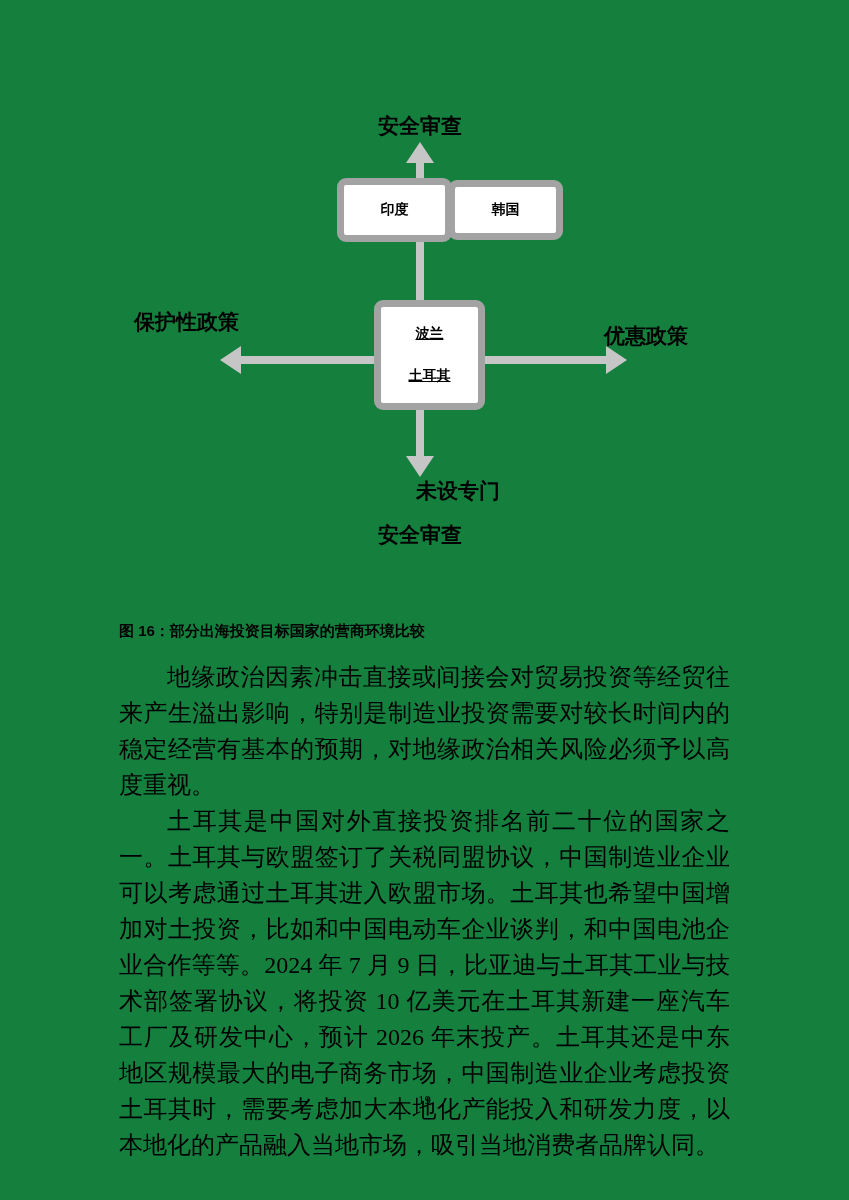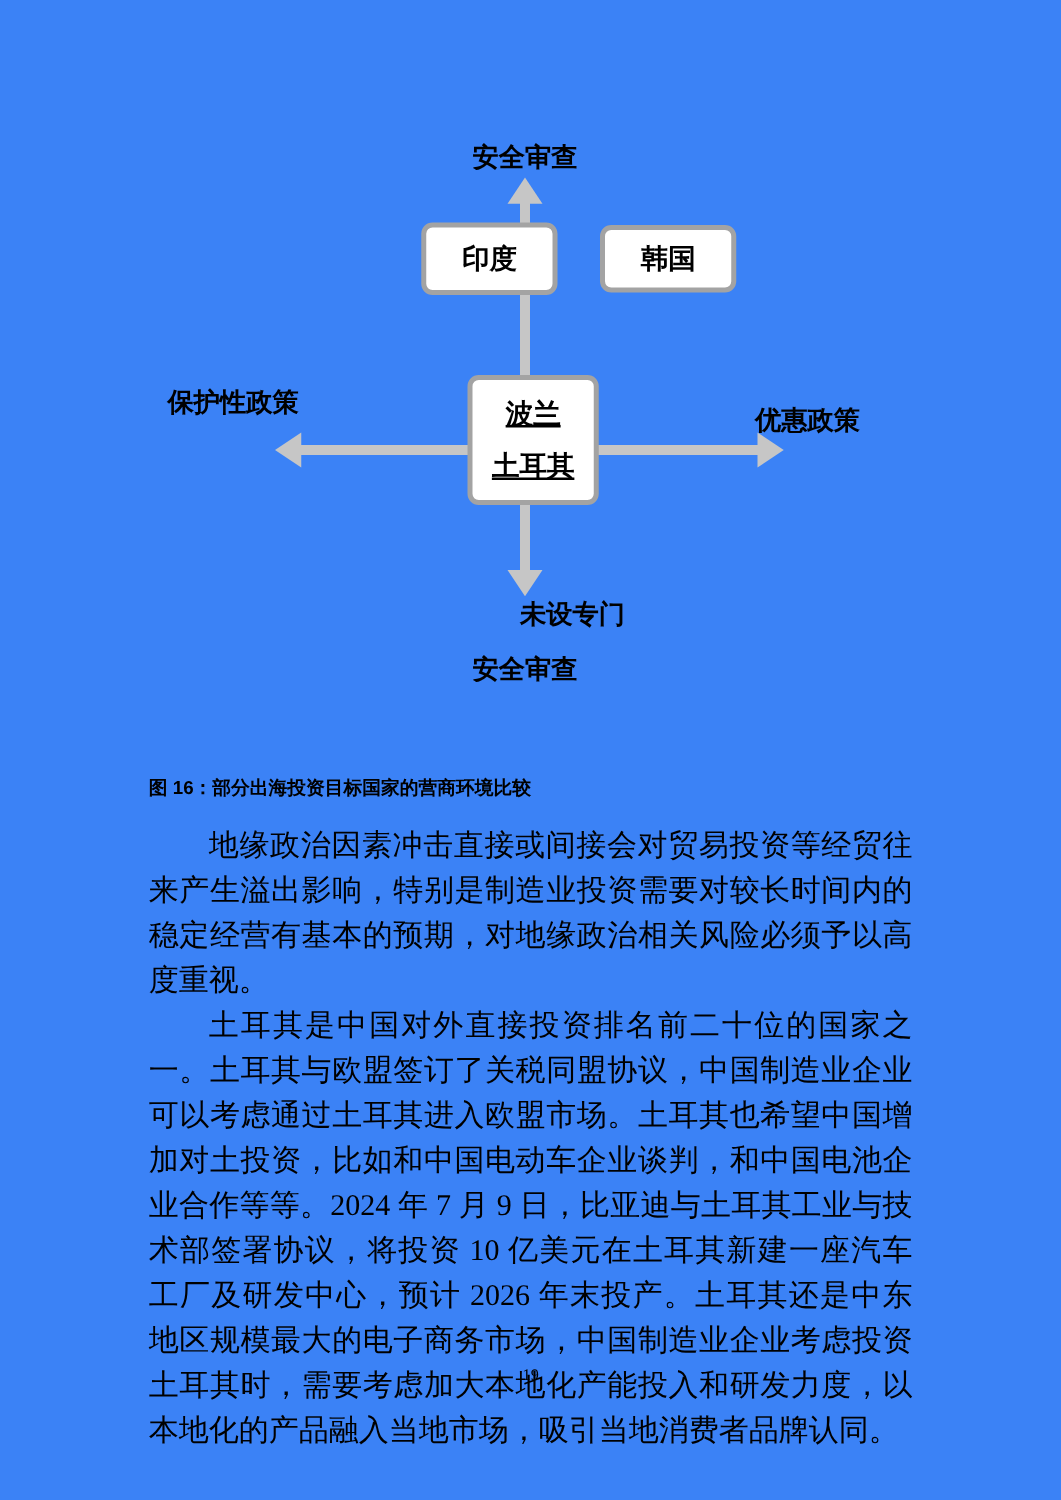--- a/index.html
+++ b/index.html
@@ -5,21 +5,21 @@
   html, body {
     margin: 0;
     padding: 0;
     background: #ffffff;
   }
   .page {
     position: relative;
     width: 849px;
     height: 1200px;
     margin: 0 auto;
-    background: #3b82f6;
+    background: #15803d;
     overflow: hidden;
     font-family: "Liberation Serif", "DejaVu Serif", serif;
     color: #000;
   }
 
   
   .diagram {
     position: absolute;
     top: 0; left: 0;
     width: 849px;
@@ -68,33 +68,33 @@
   }
   .label-top    { left: 340px; top: 112px; width: 160px; text-align: center; }
   .label-left   { left: 134px; top: 308px; }
   .label-right  { left: 604px; top: 322px; }
   .label-bottom1{ left: 340px; top: 477px; width: 160px; text-align: right; }
   .label-bottom2{ left: 340px; top: 521px; width: 160px; text-align: center; }
 
   .country-box {
     position: absolute;
     background: #ffffff;
-    border: 4px solid #a3a3a3;
+    border: 7px solid #a3a3a3;
     border-radius: 9px;
     z-index: 3;
     display: flex;
     flex-direction: column;
     align-items: center;
     justify-content: center;
-    font-size: 22px;
+    font-size: 14px;
     font-weight: bold;
     text-align: right;
   }
   .box-india  { left: 337px; top: 178px; width: 101px; height: 50px; }
-  .box-korea  { left: 480px; top: 180px; width: 101px; height: 46px; }
+  .box-korea  { left: 448px; top: 180px; width: 101px; height: 46px; }
   .box-center { left: 374px; top: 300px; width: 97px;  height: 96px; line-height: 42px; text-decoration: underline; }
   .box-sea    { left: 487px; top: 397px; width: 128px; height: 113px; line-height: 36px; }
 
   
   .content {
     position: absolute;
     left: 119px;
     right: 119px;
     top: 572px;
   }

